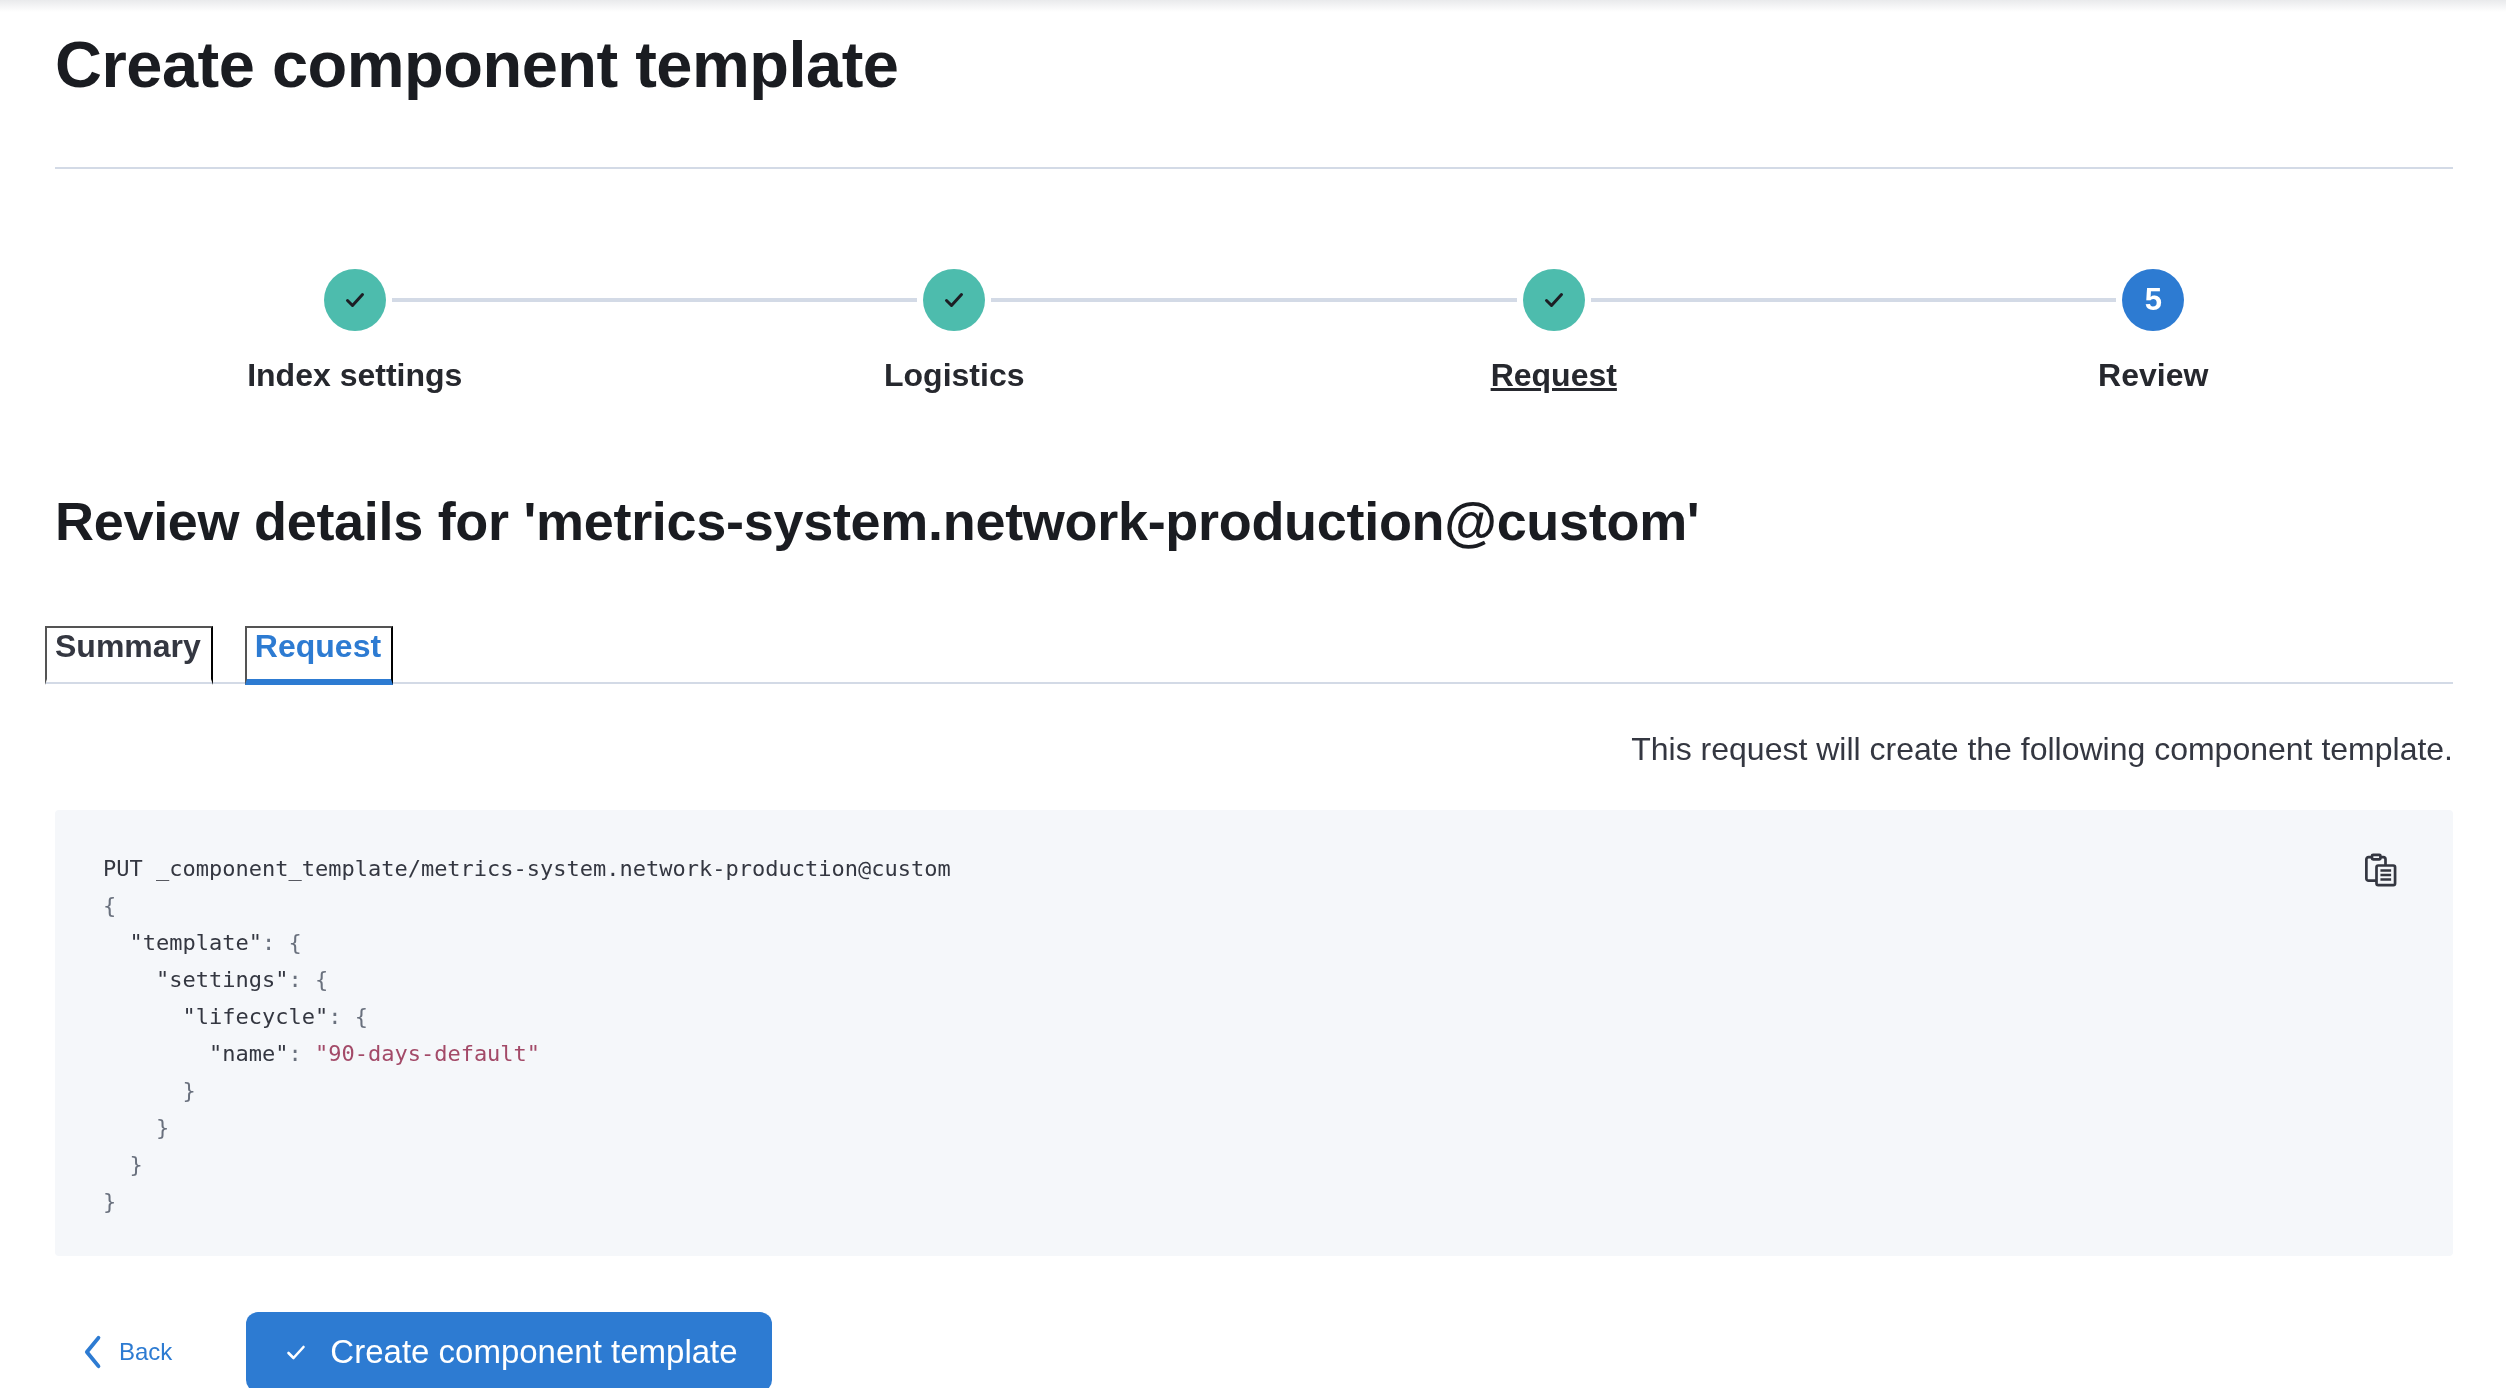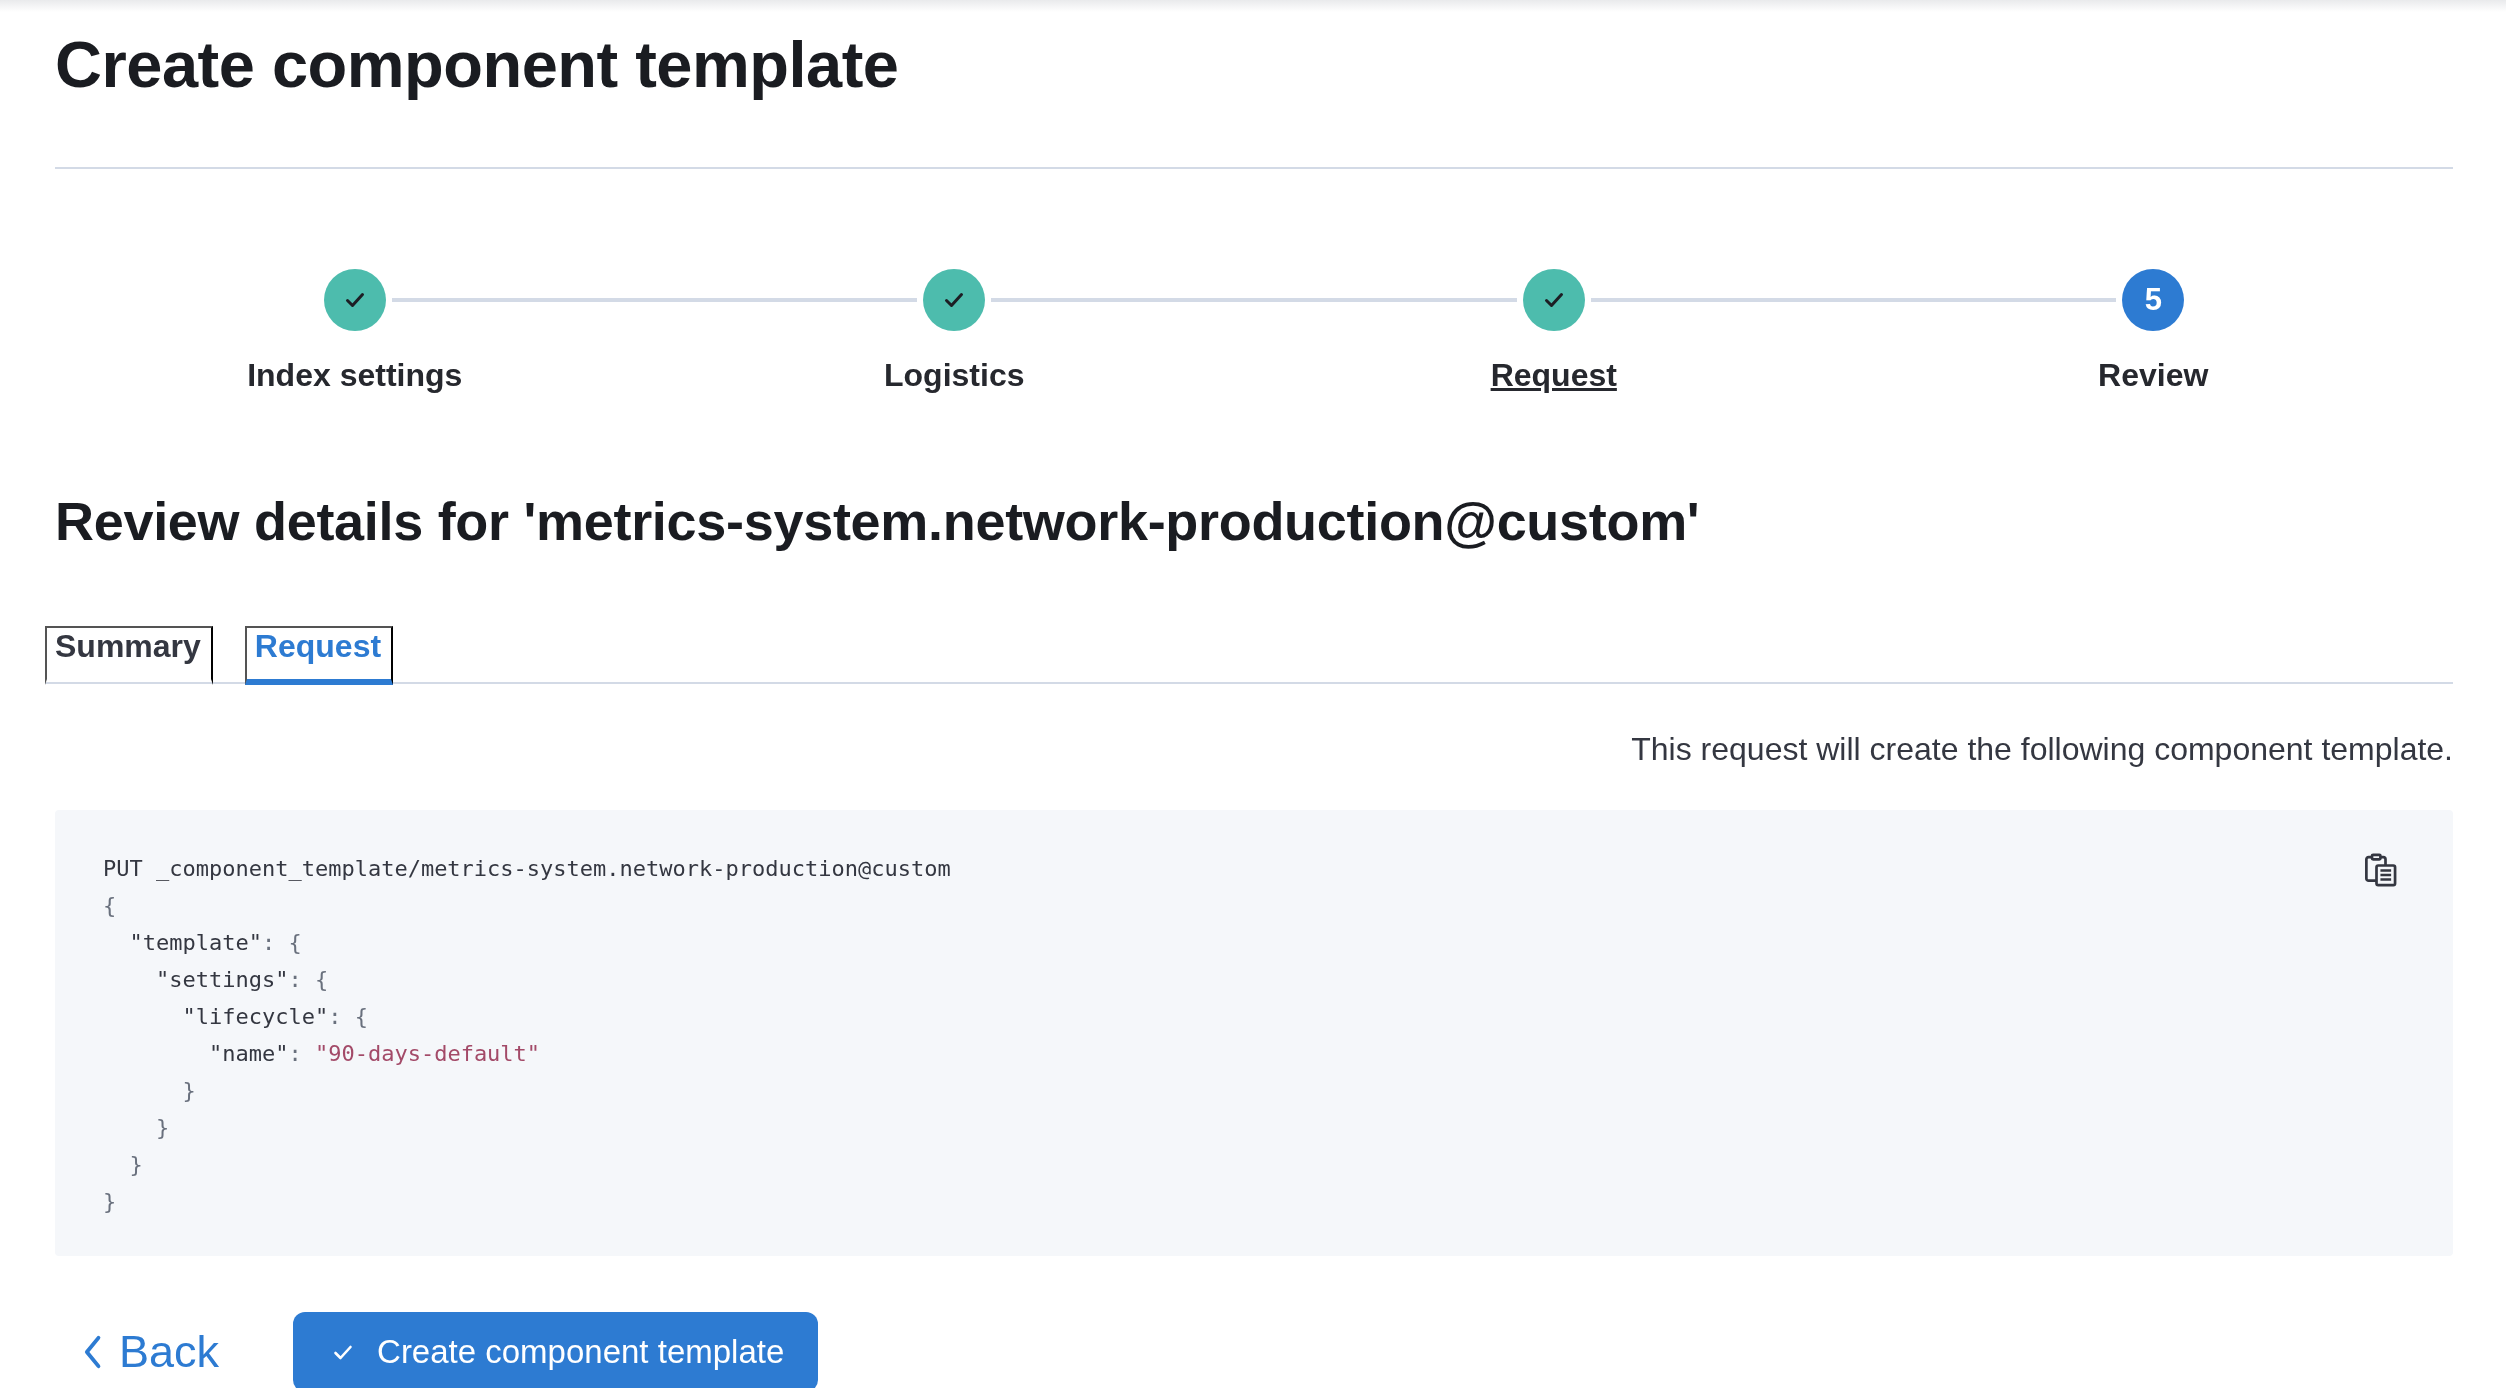--- a/index.html
+++ b/index.html
@@ -164,21 +164,21 @@
     align-items: center;
     margin-top: 56px;
   }
   .back-button {
     display: flex;
     align-items: center;
     gap: 16px;
     background: none;
     border: none;
     color: var(--accent);
-    font-size: 45px;
+    font-size: 24px;
     font-weight: 500;
     font-family: "Liberation Sans", sans-serif;
     cursor: pointer;
     padding: 0 12px 0 26px;
   }
   .submit-button {
     margin-left: 62px;
     display: flex;
     align-items: center;
     gap: 18px;

